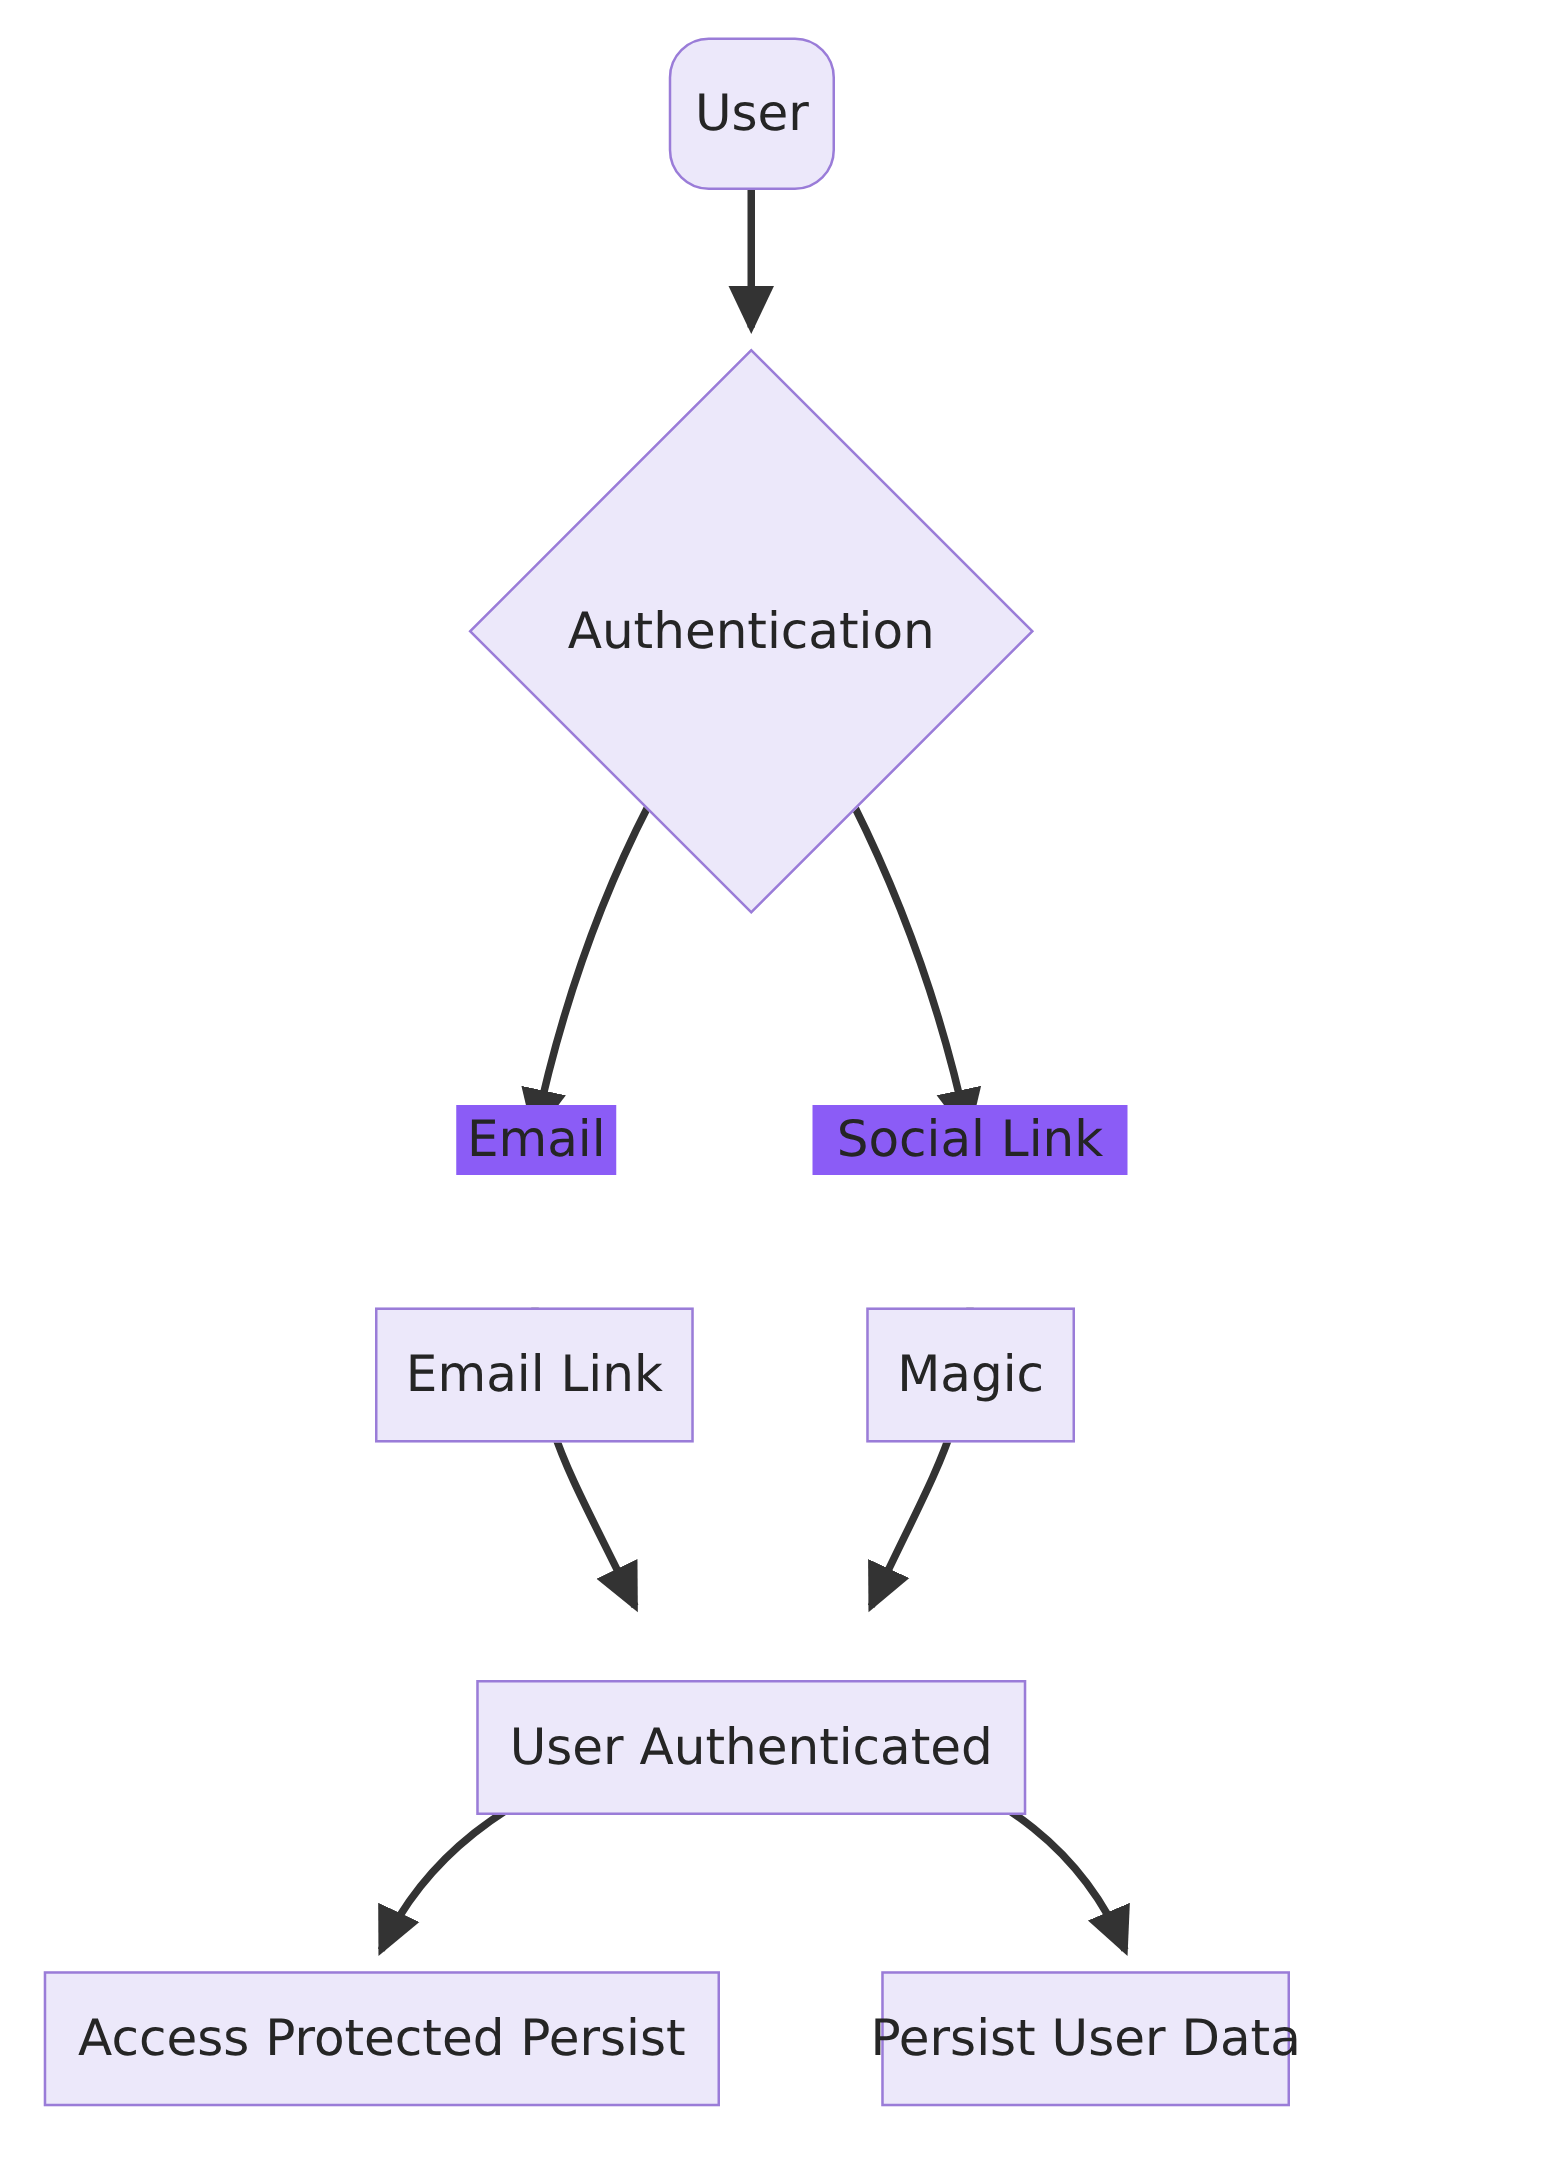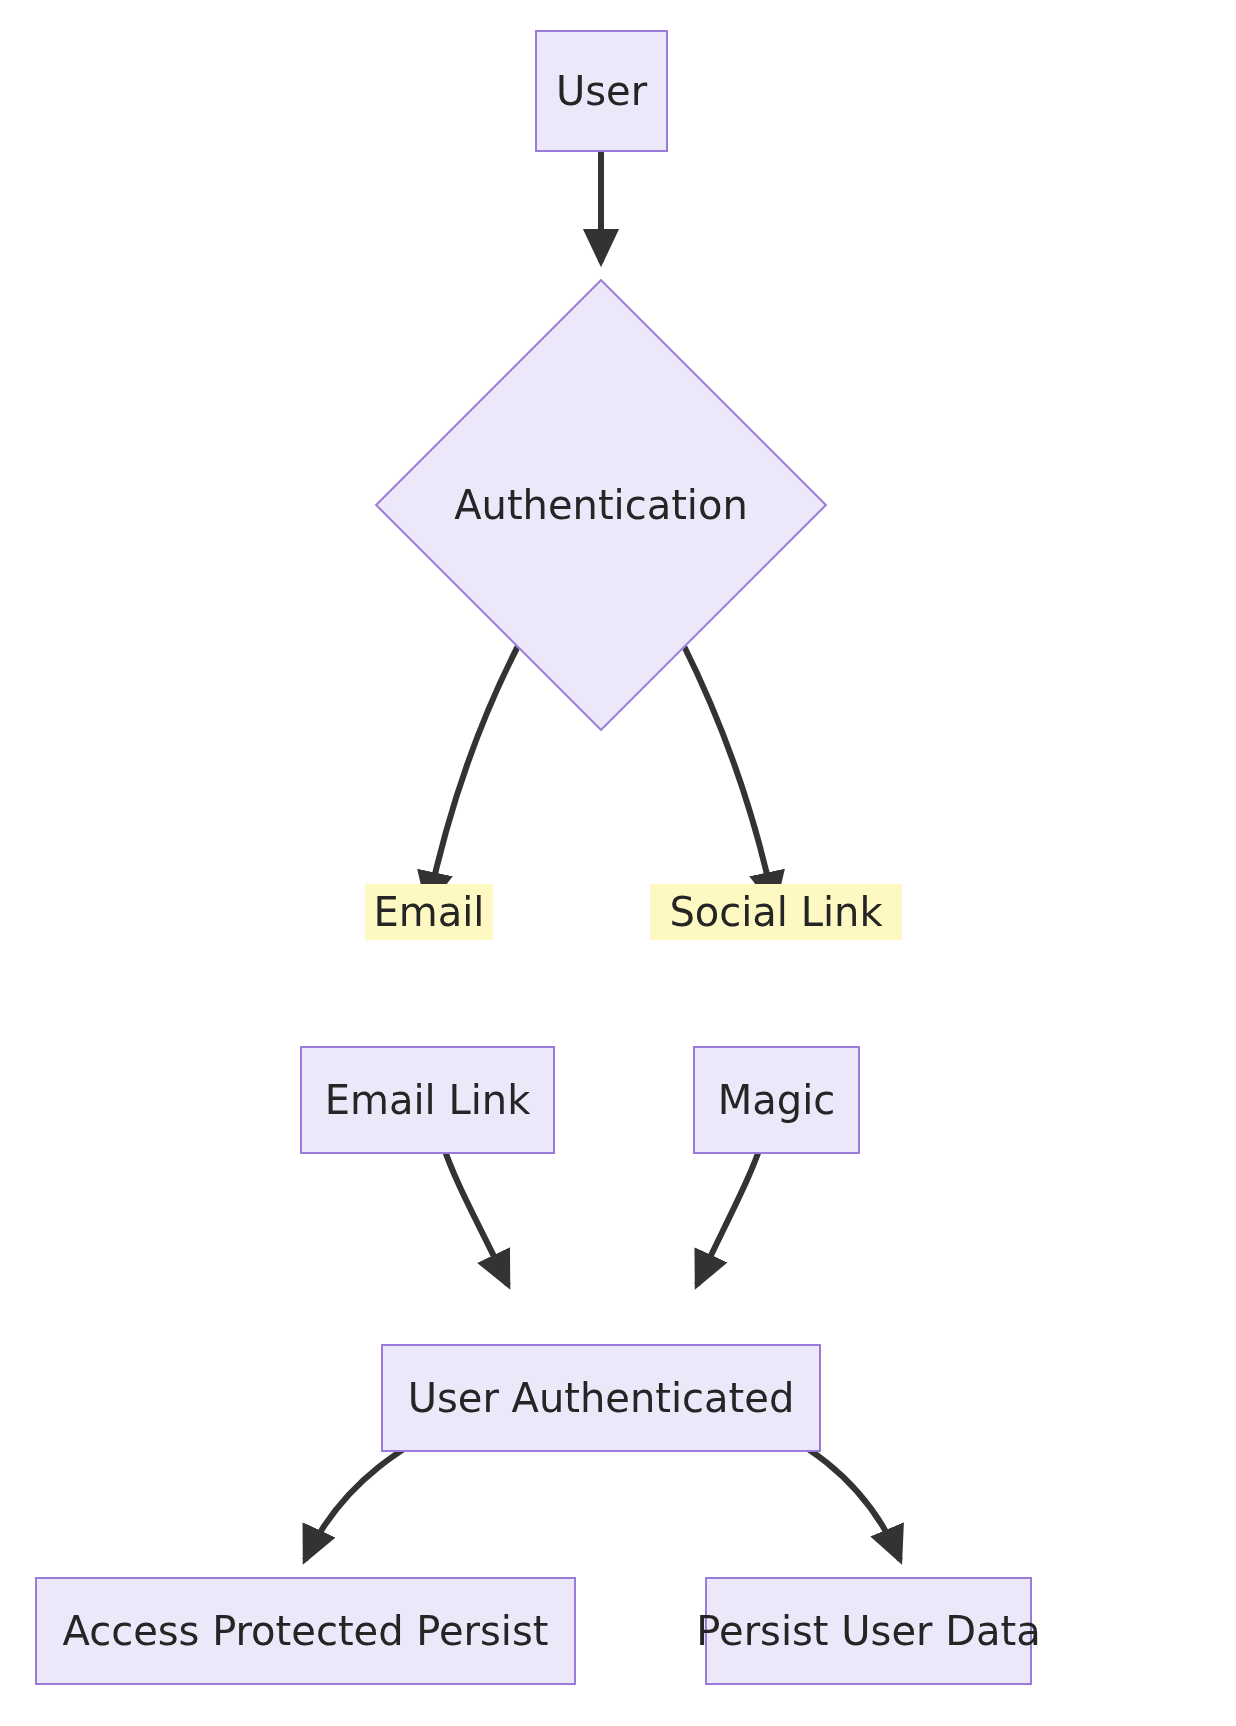--- a/index.html
+++ b/index.html
@@ -35,21 +35,21 @@
     position:absolute;
     display:flex;
     align-items:center;
     justify-content:center;
     color:#252525;
     white-space:nowrap;
   }
 
   .edge-label{
     position:absolute;
-    background:#fef9c3;
+    background:#8b5cf6;
     color:#252525;
     white-space:nowrap;
     line-height:1.15;
     padding:6px 3px;
     box-sizing:border-box;
     display:flex;
     align-items:center;
     justify-content:center;
   }
 </style>
@@ -73,21 +73,21 @@
 
     <path d="M 428,1046 C 428,1140 455,1175 508,1285" fill="none" stroke="#333333" stroke-width="6" marker-end="url(#arrow)"></path>
 
     <path d="M 776,1046 C 776,1140 748,1175 697,1285" fill="none" stroke="#333333" stroke-width="6" marker-end="url(#arrow)"></path>
 
     <path d="M 472,1411 C 420,1438 346,1472 305,1560" fill="none" stroke="#333333" stroke-width="6" marker-end="url(#arrow)"></path>
 
     <path d="M 740,1411 C 795,1438 863,1472 900,1560" fill="none" stroke="#333333" stroke-width="6" marker-end="url(#arrow)"></path>
   </svg>
 
-  <div class="node" style="left:535px;top:30px;width:133px;height:122px;font-size:40px;">
+  <div class="node" style="left:535px;top:30px;width:133px;height:122px;font-size:40px;border-radius:32px;">
     <span class="node-label">User</span>
   </div>
 
   <div class="diamond" style="left:441px;top:345px;width:320px;height:320px;"></div>
   <div class="diamond-label" style="left:372px;top:465px;width:458px;height:80px;font-size:40px;">
     <span class="node-label">Authentication</span>
   </div>
 
   <div class="edge-label" style="left:365px;top:884px;width:128px;height:56px;font-size:40px;">
     <span>Email</span>

